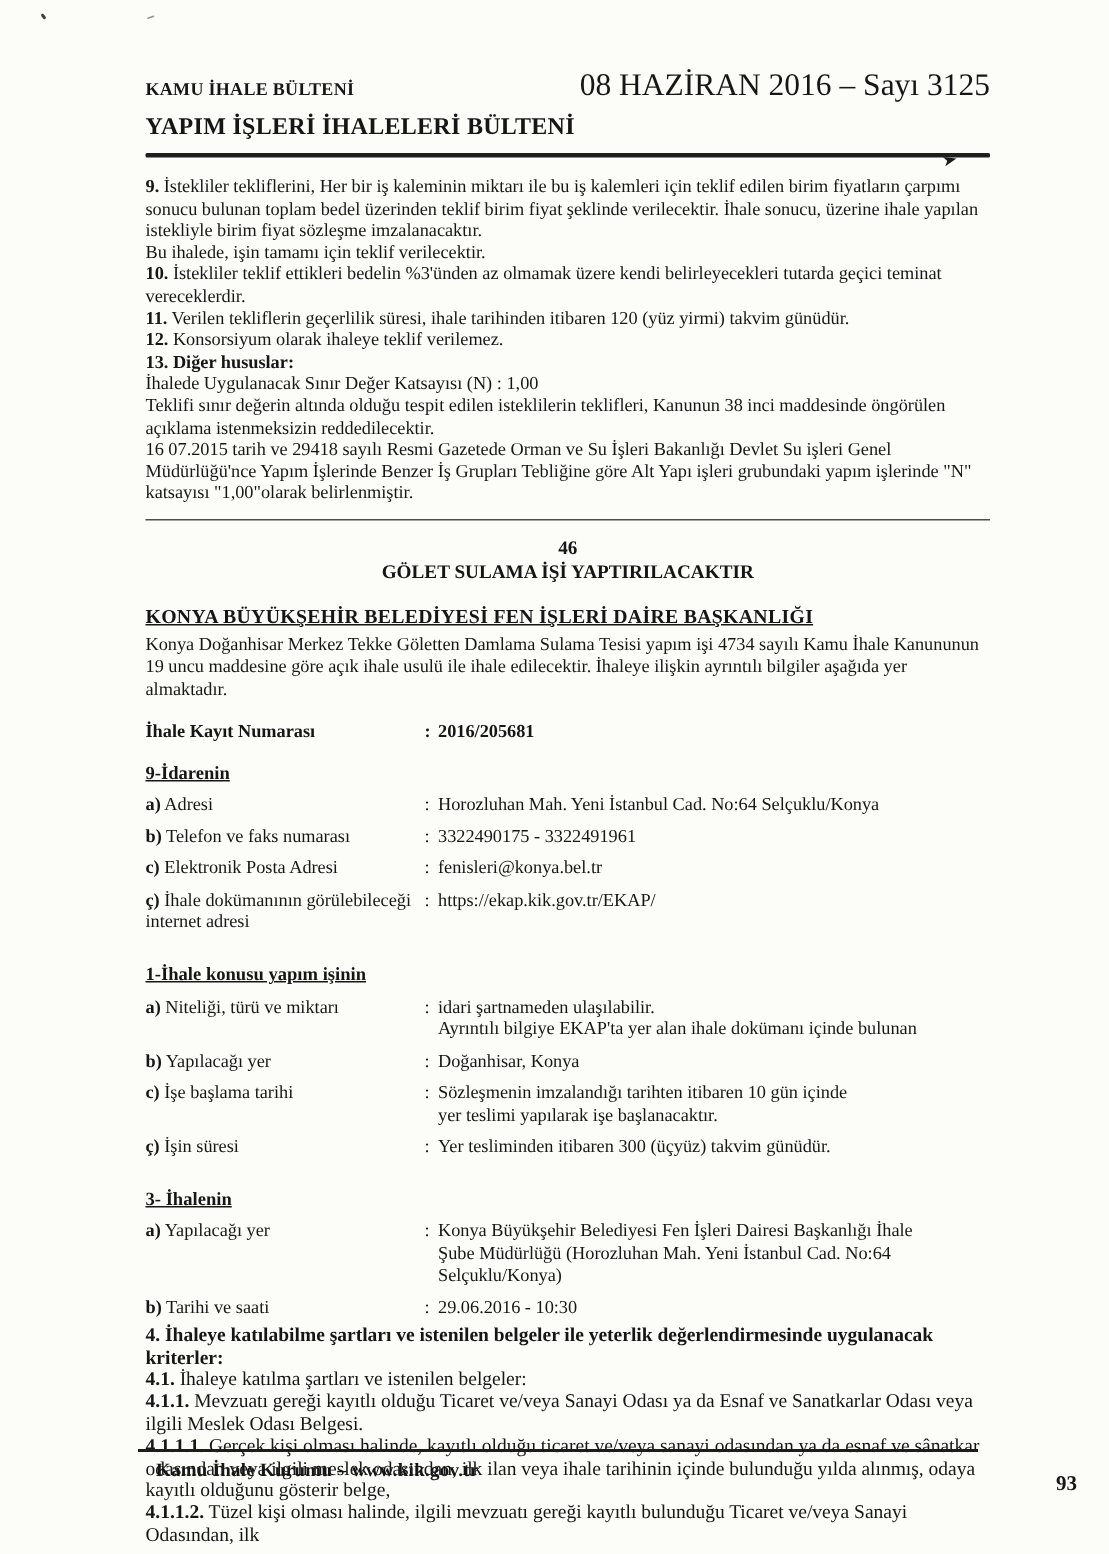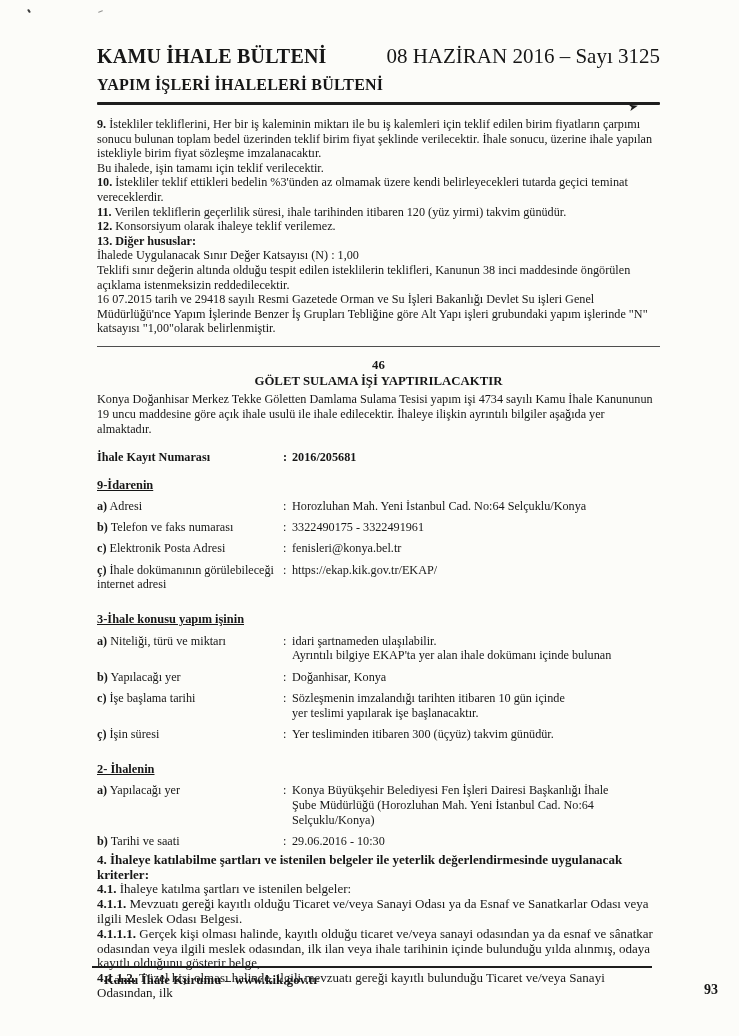--- a/index.html
+++ b/index.html
@@ -5,21 +5,21 @@
   html,body{margin:0;padding:0;}
   body{
     width:739px;height:1036px;position:relative;overflow:hidden;
     background:#fcfcf9;color:#161616;
     font-family:"Liberation Serif","DejaVu Serif",serif;
     -webkit-font-smoothing:antialiased;
   }
   .page{padding:44px 79px 0 97px;}
   
   .hdr-row{display:flex;justify-content:space-between;align-items:baseline;}
-  .hdr-title{font-size:20px;font-weight:bold;letter-spacing:.2px;}
+  .hdr-title{font-size:12px;font-weight:bold;letter-spacing:.2px;}
   .hdr-issue{font-size:21px;font-weight:normal;}
   .hdr-sub{font-size:16px;font-weight:bold;letter-spacing:.2px;margin-top:7px;}
   .rule-thick{height:3px;background:#1e1e1e;margin-top:8px;border-radius:1px;}
   .arrow-mark{position:absolute;left:629px;top:101px;font-size:10px;color:#1a1a1a;
     transform:rotate(-14deg) scaleX(1.25);}
   .speck{position:absolute;background:#3c3c3c;border-radius:1px;}
   .speck1{left:27px;top:10px;width:4px;height:2px;transform:rotate(55deg);}
   .speck2{left:98px;top:11px;width:5px;height:1px;transform:rotate(-20deg);opacity:.55;}
   
   .notes{margin-top:12px;font-size:12.2px;line-height:14.6px;}
@@ -73,20 +73,21 @@
     <p class="para"><b></b><span>16 07.2015 tarih ve 29418 sayılı Resmi Gazetede Orman ve Su İşleri Bakanlığı Devlet Su işleri Genel Müdürlüğü'nce Yapım İşlerinde Benzer İş Grupları Tebliğine göre Alt Yapı işleri grubundaki yapım işlerinde "N" katsayısı "1,00"olarak belirlenmiştir.</span></p>
   </div>
 
   <hr class="rule-thin">
 
   <div class="center-block">
     <div>46</div>
     <div>GÖLET SULAMA İŞİ YAPTIRILACAKTIR</div>
   </div>
 
+  <div class="authority">KONYA BÜYÜKŞEHİR BELEDİYESİ FEN İŞLERİ DAİRE BAŞKANLIĞI</div>
 
   <p class="intro">Konya Doğanhisar Merkez Tekke Göletten Damlama Sulama Tesisi yapım işi 4734 sayılı Kamu İhale Kanununun 19 uncu maddesine göre açık ihale usulü ile ihale edilecektir.  İhaleye ilişkin ayrıntılı bilgiler aşağıda yer almaktadır.</p>
 
   <div class="kv-area">
 
     <div class="kv-row registry">
       <div class="kv-label">İhale Kayıt Numarası</div>
       <div class="kv-colon">:</div>
       <div class="kv-lines">2016/205681</div>
     </div>
@@ -115,21 +116,21 @@
         </div>
     </div>
     <div class="kv-row">
       <div class="kv-label"><b>ç)</b> <span>İhale dokümanının görülebileceği internet adresi</span></div>
       <div class="kv-colon">:</div>
       <div class="kv-lines">
           <div>https://ekap.kik.gov.tr/EKAP/</div>
         </div>
     </div>
 
-    <div class="sec-heading gap">3-İhale konusu yapım işinin</div>
+    <div class="sec-heading gap">1-İhale konusu yapım işinin</div>
 
     <div class="kv-row">
       <div class="kv-label"><b>a)</b> <span>Niteliği, türü ve miktarı</span></div>
       <div class="kv-colon">:</div>
       <div class="kv-lines">
         <div>idari şartnameden ulaşılabilir.</div>
         <div>Ayrıntılı bilgiye EKAP'ta yer alan ihale dokümanı içinde bulunan</div>
       </div>
     </div>
     <div class="kv-row">
@@ -148,21 +149,21 @@
       </div>
     </div>
     <div class="kv-row">
       <div class="kv-label"><b>ç)</b> <span>İşin süresi</span></div>
       <div class="kv-colon">:</div>
       <div class="kv-lines">
           <div>Yer tesliminden itibaren 300 (üçyüz) takvim günüdür.</div>
         </div>
     </div>
 
-    <div class="sec-heading gap">2- İhalenin</div>
+    <div class="sec-heading gap">3- İhalenin</div>
 
     <div class="kv-row">
       <div class="kv-label"><b>a)</b> <span>Yapılacağı yer</span></div>
       <div class="kv-colon">:</div>
       <div class="kv-lines">
         <div>Konya Büyükşehir Belediyesi Fen İşleri Dairesi Başkanlığı İhale</div>
         <div>Şube Müdürlüğü (Horozluhan Mah. Yeni İstanbul Cad. No:64</div>
         <div>Selçuklu/Konya)</div>
       </div>
     </div>

